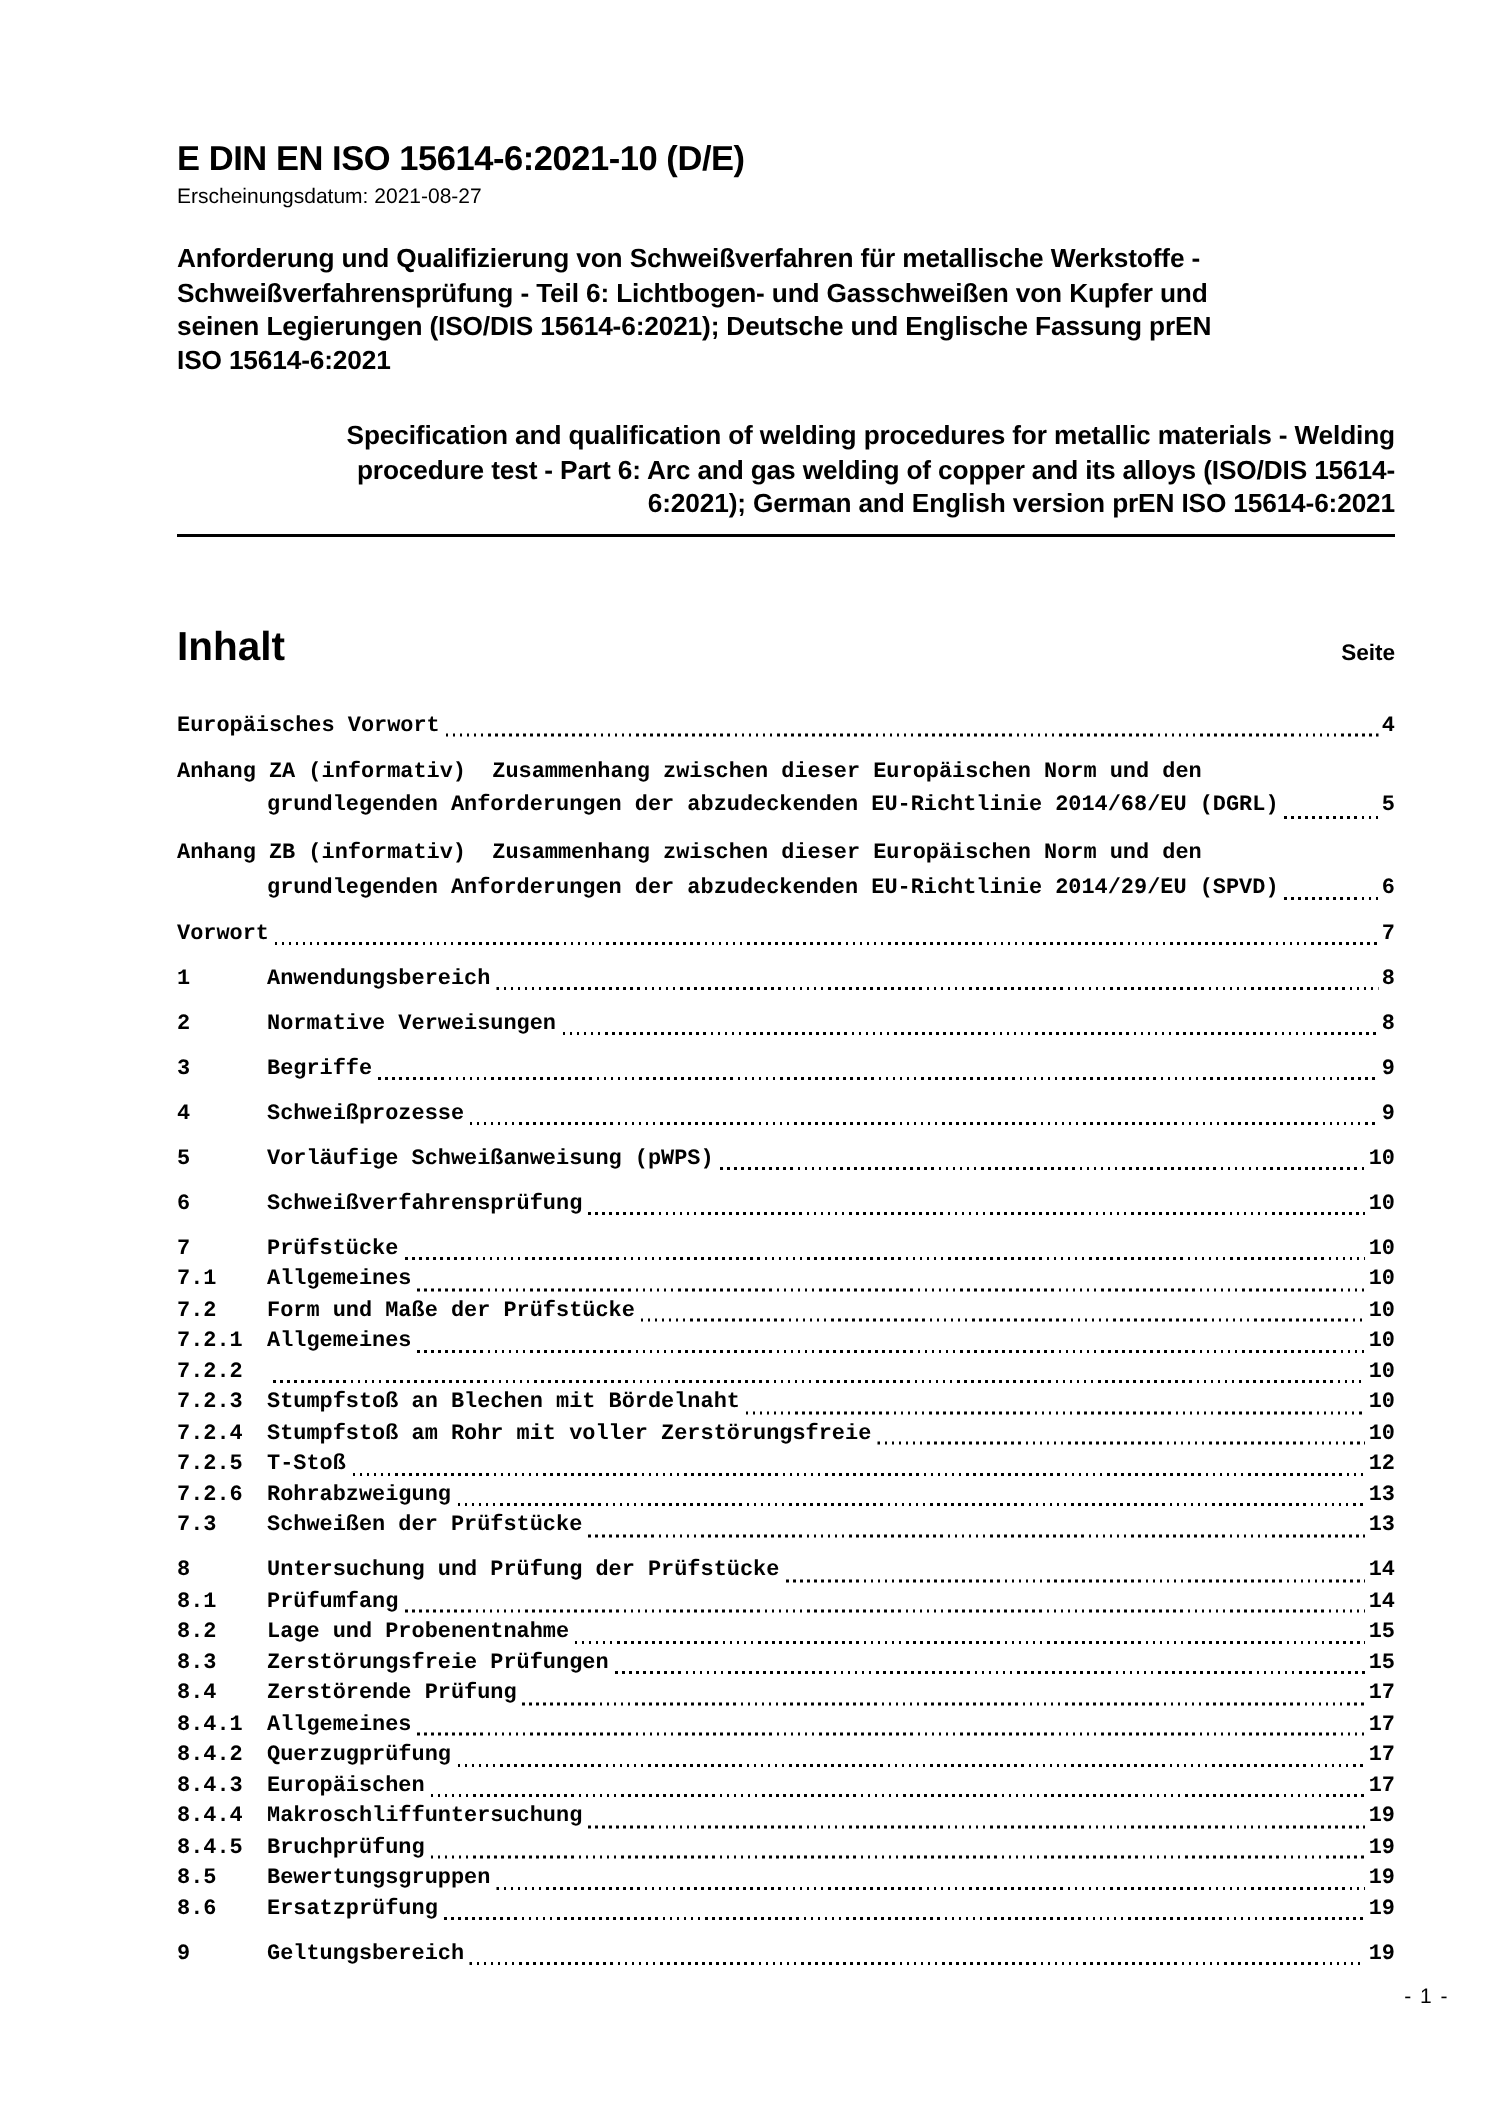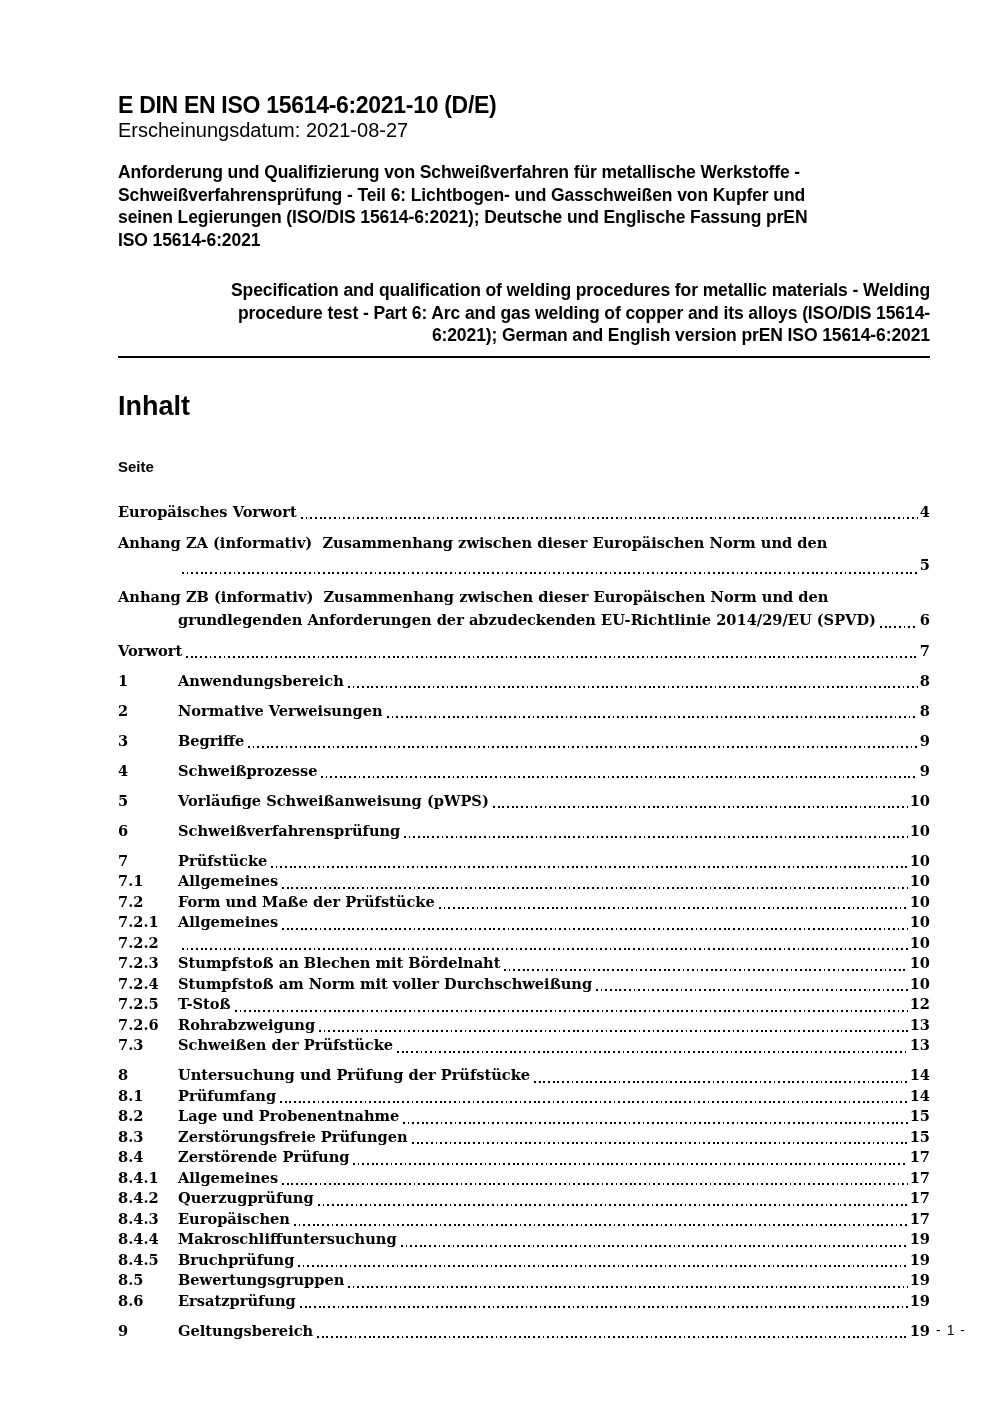--- a/index.html
+++ b/index.html
@@ -25,21 +25,21 @@
   }
   .doc-title {
     margin-top: 92px;
     font-size: 23px;
     font-weight: bold;
     line-height: 26px;
     letter-spacing: -0.3px;
   }
   .doc-date {
     margin-top: 3px;
-    font-size: 20px;
+    font-size: 14px;
     line-height: 19px;
   }
   .doc-subtitle {
     font-size: 17.5px;
     font-weight: bold;
     line-height: 22.5px;
     white-space: pre-line;
     letter-spacing: -0.1px;
   }
   .doc-subtitle.de { margin-top: 21px; }
@@ -48,21 +48,20 @@
     margin-top: 9px;
     border: 0;
     border-top: 2px solid #000;
     height: 0;
   }
   .toc-head {
     margin-top: 33px;
     display: flex;
     justify-content: space-between;
     align-items: baseline;
-    flex-direction: column;
   }
   .toc-head .inhalt {
     font-size: 27px;
     font-weight: bold;
   }
   .toc-head .seite {
     font-size: 15px;
     font-weight: bold;
     margin-top: 36px;
   }
@@ -71,20 +70,21 @@
     font-family: "DejaVu Serif", serif;
     font-weight: bold;
     font-size: 14.6px;
   }
   .toc-entry { margin: 0; }
   .toc-entry.major { margin-top: 9.5px; }
   .toc-line {
     display: flex;
     align-items: baseline;
     line-height: 20.5px;
+    font-family: Liberation Mono, monospace;
   }
   .toc-line.tall { line-height: 22.5px; }
   .toc-num {
     flex: 0 0 60px;
   }
   .toc-indent {
     flex: 0 0 60px;
   }
   .toc-label {
     white-space: pre-wrap;
@@ -149,20 +149,21 @@
             <span class="toc-dots"></span>
             <span class="toc-page">4</span>
           </div>
         </div>
         <div class="toc-entry major">
           <div class="toc-line tall">
             <span class="toc-label">Anhang ZA (informativ)  Zusammenhang zwischen dieser Europäischen Norm und den</span>
           </div>
           <div class="toc-line tall">
             <span class="toc-indent"></span>
+            <span class="toc-label">grundlegenden Anforderungen der abzudeckenden EU-Richtlinie 2014/68/EU (DGRL)</span>
             <span class="toc-dots"></span>
             <span class="toc-page">5</span>
           </div>
         </div>
         <div class="toc-entry major">
           <div class="toc-line tall">
             <span class="toc-label">Anhang ZB (informativ)  Zusammenhang zwischen dieser Europäischen Norm und den</span>
           </div>
           <div class="toc-line tall">
             <span class="toc-indent"></span>
@@ -269,21 +270,21 @@
           <div class="toc-line">
             <span class="toc-num">7.2.3</span>
             <span class="toc-label">Stumpfstoß an Blechen mit Bördelnaht</span>
             <span class="toc-dots"></span>
             <span class="toc-page">10</span>
           </div>
         </div>
         <div class="toc-entry">
           <div class="toc-line">
             <span class="toc-num">7.2.4</span>
-            <span class="toc-label">Stumpfstoß am Norm mit voller Durchschweißung</span>
+            <span class="toc-label">Stumpfstoß am Rohr mit voller Zerstörungsfreie</span>
             <span class="toc-dots"></span>
             <span class="toc-page">10</span>
           </div>
         </div>
         <div class="toc-entry">
           <div class="toc-line">
             <span class="toc-num">7.2.5</span>
             <span class="toc-label">T-Stoß</span>
             <span class="toc-dots"></span>
             <span class="toc-page">12</span>

